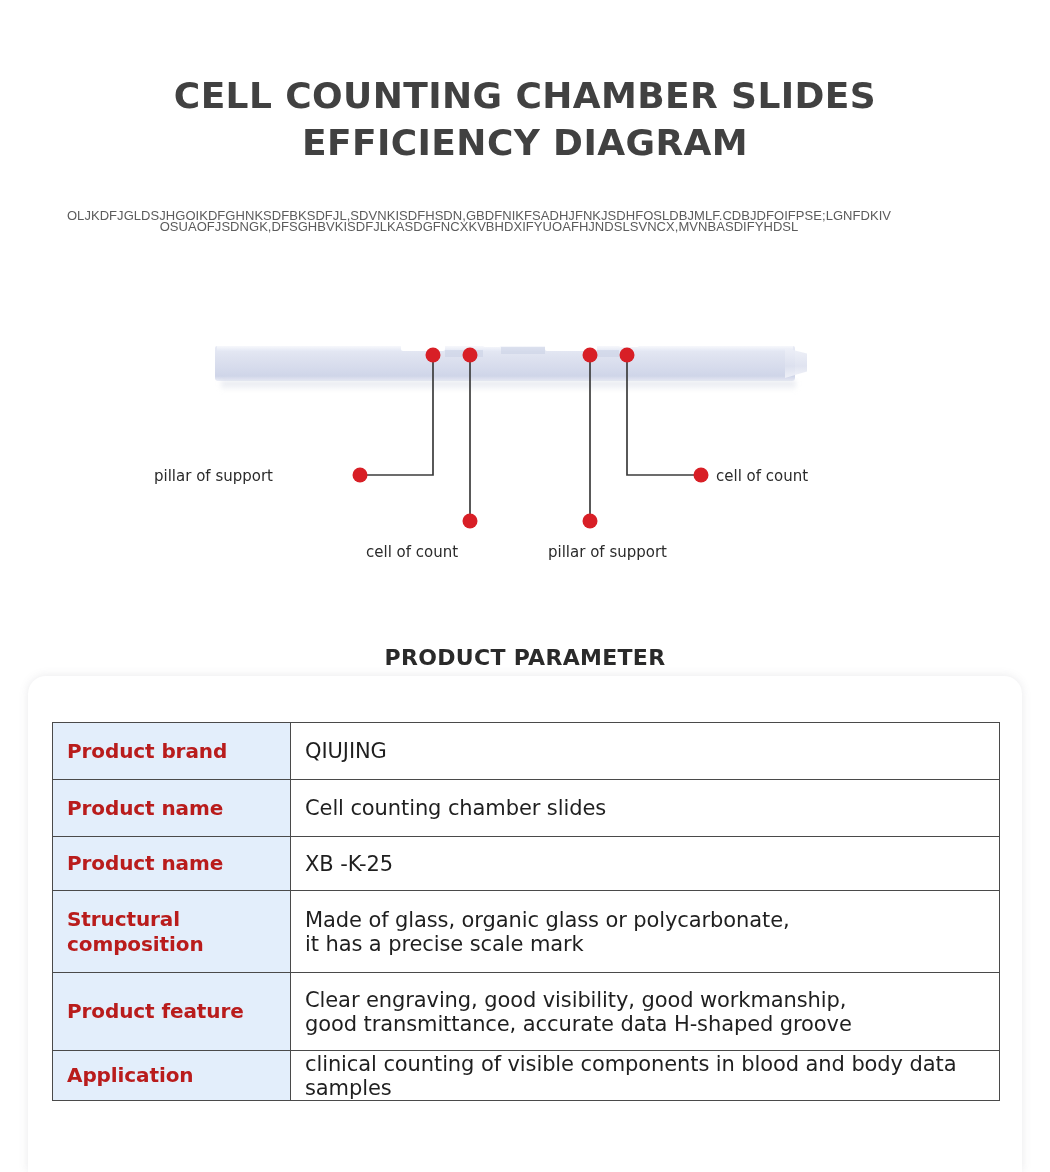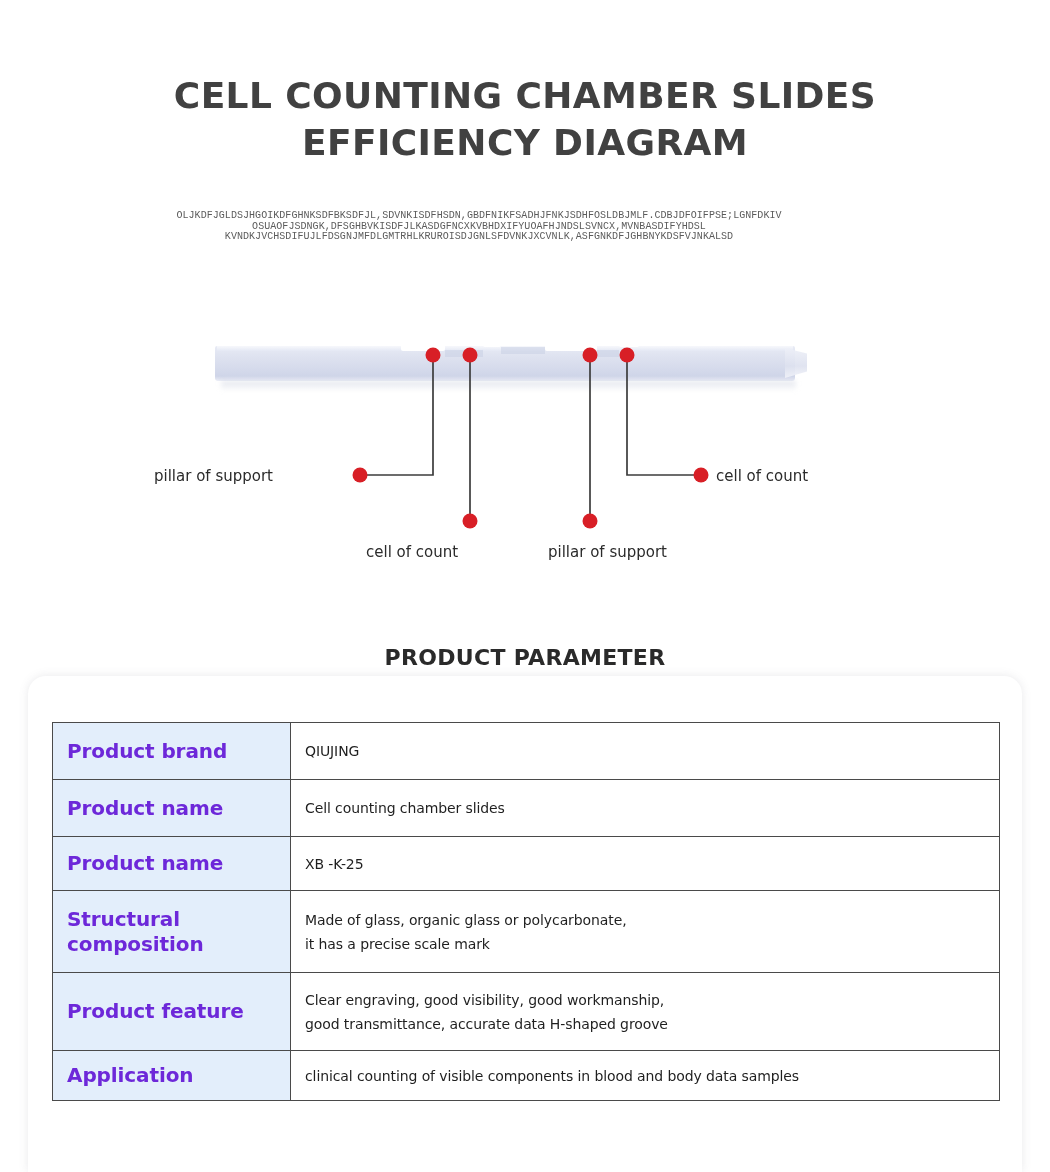--- a/index.html
+++ b/index.html
@@ -37,22 +37,22 @@
     color: #414141;
   }
 
   
   .filler {
     position: absolute;
     top: 211px;
     left: 0;
     width: 958px;
     text-align: center;
-    font-family: Liberation Mono, monospace;
-    font-size: 10px;
+    font-family: Liberation Sans, sans-serif;
+    font-size: 13px;
     line-height: 10.6px;
     letter-spacing: 0.05px;
     color: #5b5b5b;
     white-space: nowrap;
   }
   .filler div { display: block; }
 
   
   .diagram {
     position: absolute;
@@ -195,29 +195,29 @@
     vertical-align: middle;
     padding: 0 14px;
   }
   td.k {
     width: 238px;
     background: #e3eefb;
     font-family: "DejaVu Sans", sans-serif;
     font-weight: 700;
     font-size: 20px;
     line-height: 25px;
-    color: #6d28d9;
+    color: #b91c1c;
     letter-spacing: -0.1px;
     padding-left: 12px;
   }
   td.v {
     background: #ffffff;
     font-family: "DejaVu Sans", sans-serif;
     font-weight: 400;
-    font-size: 14px;
+    font-size: 21px;
     line-height: 24px;
     color: #1f1f1f;
     padding-left: 16px;
     letter-spacing: -0.1px;
   }
   tr.r-1 td { height: 57px; }
   tr.r-2 td { height: 57px; }
   tr.r-3 td { height: 54px; }
   tr.r-4 td { height: 54px; }
   tr.r-5 td { height: 82px; }
@@ -231,21 +231,20 @@
 <div class="page">
 
   <div class="title-block">
     <div class="title-line">CELL COUNTING CHAMBER SLIDES</div>
     <div class="title-line">EFFICIENCY DIAGRAM</div>
   </div>
 
   <div class="filler">
     <div>OLJKDFJGLDSJHGOIKDFGHNKSDFBKSDFJL,SDVNKISDFHSDN,GBDFNIKFSADHJFNKJSDHFOSLDBJMLF.CDBJDFOIFPSE;LGNFDKIV</div>
     <div>OSUAOFJSDNGK,DFSGHBVKISDFJLKASDGFNCXKVBHDXIFYUOAFHJNDSLSVNCX,MVNBASDIFYHDSL</div>
-    <div>KVNDKJVCHSDIFUJLFDSGNJMFDLGMTRHLKRUROISDJGNLSFDVNKJXCVNLK,ASFGNKDFJGHBNYKDSFVJNKALSD</div>
   </div>
 
   <div class="diagram">
 
     <div class="slide-wrap">
       <div class="slide-body"></div>
       <div class="slide-top-hi"></div>
       <div class="slide-tip"></div>
       <div class="notch-shade s1"></div>
       <div class="notch-shade s2"></div>

